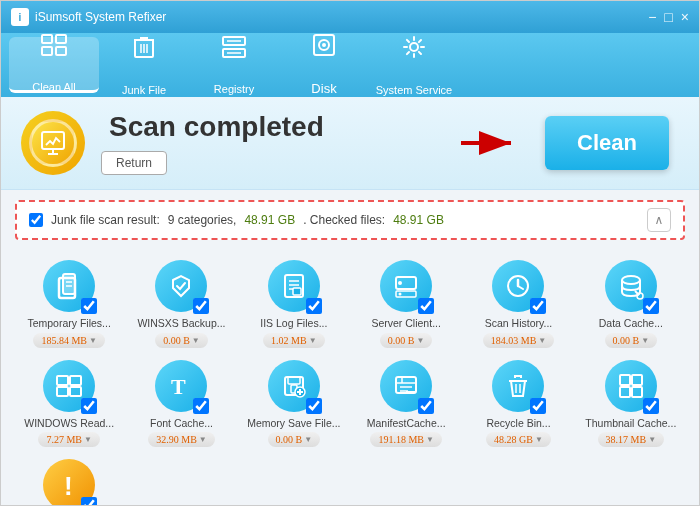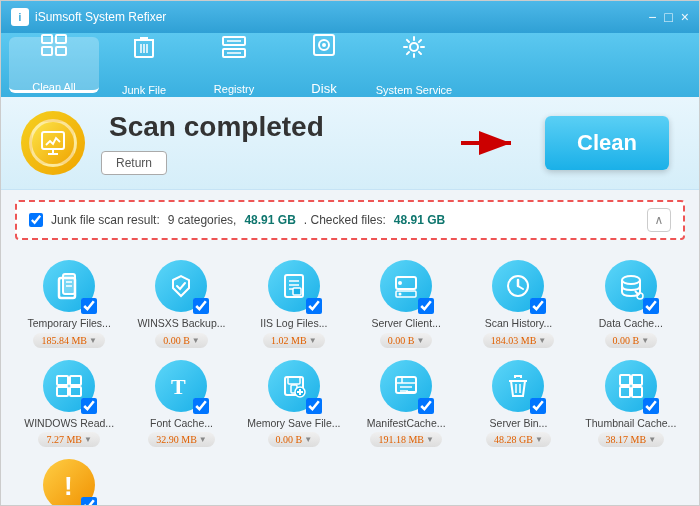--- a/index.html
+++ b/index.html
@@ -154,21 +154,21 @@
       border: 2px dashed #e55;
       border-radius: 4px;
       padding: 6px 12px;
       display: flex;
       align-items: center;
       gap: 8px;
       background: white;
       font-size: 12px;
       color: #444;
     }
-    .result-bar .highlight { color: #0f766e; font-weight: bold; }
+    .result-bar .highlight { color: #4d7c0f; font-weight: normal; }
     .result-bar input[type=checkbox] { width: 14px; height: 14px; cursor: pointer; }
     .collapse-btn {
       margin-left: auto;
       width: 24px;
       height: 24px;
       border: 1px solid #ccc;
       border-radius: 4px;
       background: white;
       cursor: pointer;
       display: flex;
@@ -510,21 +510,21 @@
             <svg width="28" height="28" viewBox="0 0 28 28">
               <path d="M7 9 L9 24 L19 24 L21 9 Z" fill="none" stroke="white" stroke-width="2"></path>
               <line x1="5" y1="9" x2="23" y2="9" stroke="white" stroke-width="2"></line>
               <path d="M11 6 L11 4 L17 4 L17 6" fill="none" stroke="white" stroke-width="2"></path>
               <line x1="12" y1="12" x2="12" y2="21" stroke="white" stroke-width="1.5"></line>
               <line x1="16" y1="12" x2="16" y2="21" stroke="white" stroke-width="1.5"></line>
             </svg>
           </div>
           <input type="checkbox" class="item-checkbox" checked="" style="">
         </div>
-        <span class="item-name">Server Bin...</span>
+        <span class="item-name">Recycle Bin...</span>
         <button class="item-size-btn">48.28 GB <span class="chevron">▼</span></button>
       </div>
       <div class="grid-item">
         <div class="item-icon-wrap">
           <div class="item-icon-circle">
             <svg width="28" height="28" viewBox="0 0 28 28">
               <rect x="3" y="3" width="10" height="10" rx="1" fill="none" stroke="white" stroke-width="2"></rect>
               <rect x="15" y="3" width="10" height="10" rx="1" fill="none" stroke="white" stroke-width="2"></rect>
               <rect x="3" y="15" width="10" height="10" rx="1" fill="none" stroke="white" stroke-width="2"></rect>
               <rect x="15" y="15" width="10" height="10" rx="1" fill="none" stroke="white" stroke-width="2"></rect>

